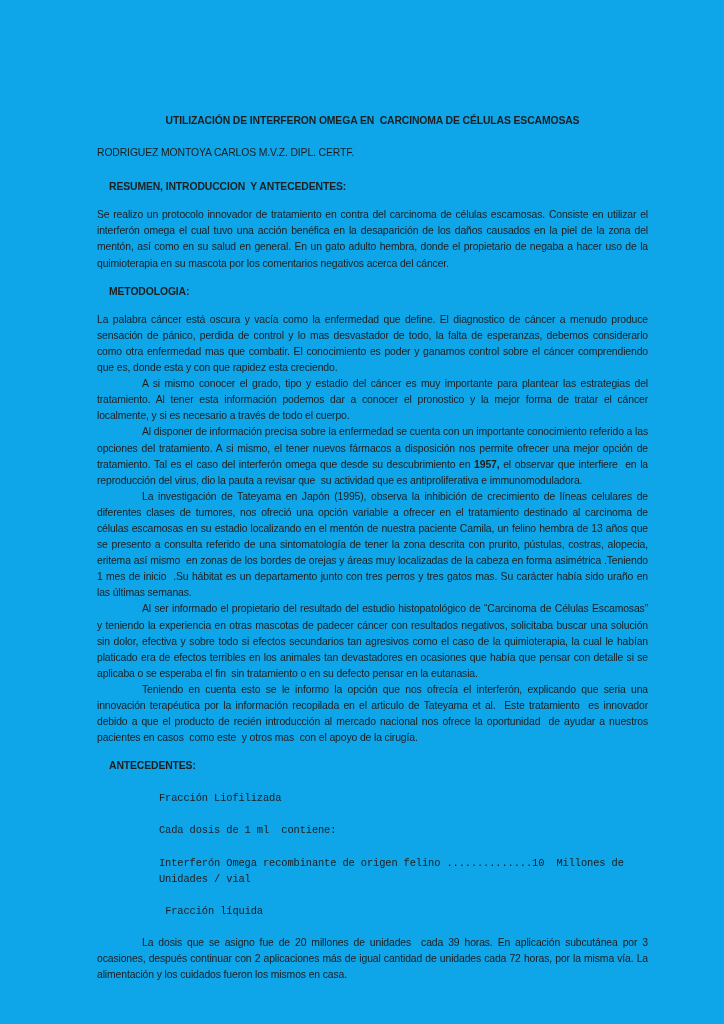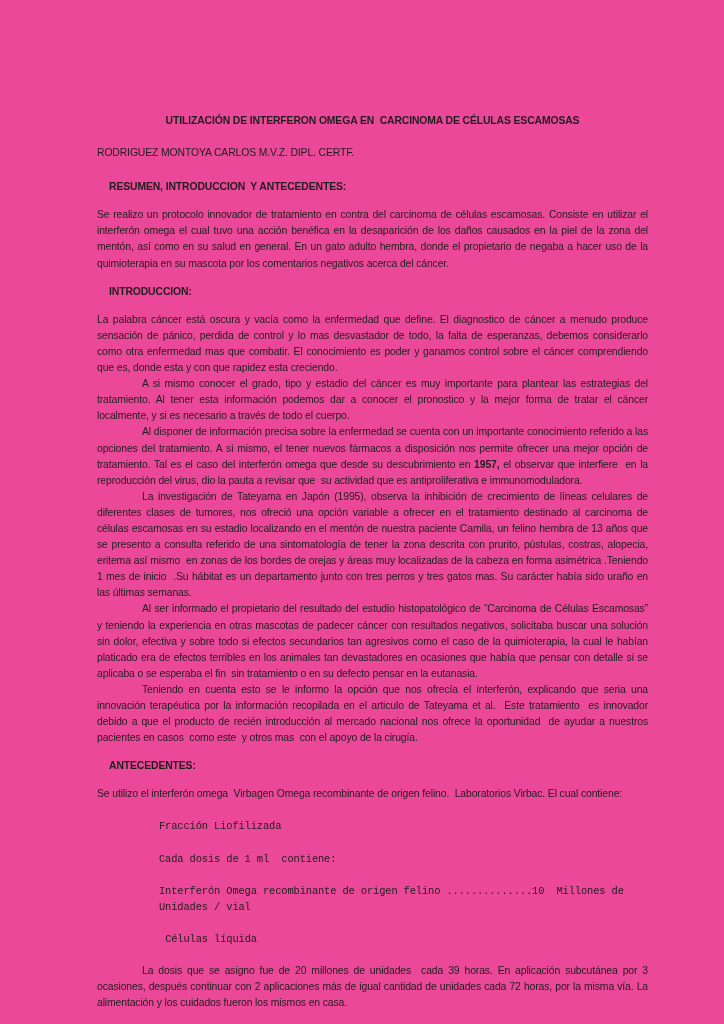--- a/index.html
+++ b/index.html
@@ -1,20 +1,20 @@
 <!DOCTYPE html>
 <html><head>
 <meta charset="utf-8">
 <style>
   html, body { margin: 0; padding: 0; background: #ffffff; }
   .page {
     position: relative;
     width: 724px;
     height: 1024px;
-    background: #ec4899;
+    background: #0ea5e9;
     overflow: hidden;
     font-family: "Liberation Sans", sans-serif;
     color: #1e1e1e;
   }
   .content {
     position: absolute;
     left: 97px;
     top: 113px;
     width: 551px;
     font-size: 10.4px;
@@ -56,34 +56,33 @@
 <div class="page">
   <div class="content">
 
     <div class="doc-title">UTILIZACIÓN DE INTERFERON OMEGA EN  CARCINOMA DE CÉLULAS ESCAMOSAS</div>
 
     <div class="author">RODRIGUEZ MONTOYA CARLOS M.V.Z. DIPL. CERTF.</div>
 
     <div class="heading">RESUMEN, INTRODUCCION  Y ANTECEDENTES:</div>
     <p class="body">Se realizo un protocolo innovador de tratamiento en contra del carcinoma de células escamosas. Consiste en utilizar el interferón omega el cual tuvo una acción benéfica en la desaparición de los daños causados en la piel de la zona del mentón, así como en su salud en general. En un gato adulto hembra, donde el propietario de negaba a hacer uso de la quimioterapia en su mascota por los comentarios negativos acerca del cáncer.</p>
 
-    <div class="heading">INTRODUCCION:</div>
+    <div class="heading">METODOLOGIA:</div>
     <p class="body">La palabra cáncer está oscura y vacía como la enfermedad que define. El diagnostico de cáncer a menudo produce sensación de pánico, perdida de control y lo mas desvastador de todo, la falta de esperanzas, debemos considerarlo como otra enfermedad mas que combatir. El conocimiento es poder y ganamos control sobre el cáncer comprendiendo que es, donde esta y con que rapidez esta creciendo.</p>
     <p class="body indent">A si mismo conocer el grado, tipo y estadio del cáncer es muy importante para plantear las estrategias del tratamiento. Al tener esta información podemos dar a conocer el pronostico y la mejor forma de tratar el cáncer localmente, y si es necesario a través de todo el cuerpo.</p>
 
     <p class="body indent"><span>Al disponer de información precisa sobre la enfermedad se cuenta con un importante conocimiento referido a las opciones del tratamiento. A si mismo, el tener nuevos fármacos a disposición nos permite ofrecer una mejor opción de tratamiento. Tal es el caso del interferón omega que desde su descubrimiento en </span><b>1957,</b><span> el observar que interfiere  en la reproducción del virus, dio la pauta a revisar que  su actividad que es antiproliferativa e immunomoduladora.</span></p>
 
     <p class="body indent">La investigación de Tateyama en Japón (1995), observa la inhibición de crecimiento de líneas celulares de diferentes clases de tumores, nos ofreció una opción variable a ofrecer en el tratamiento destinado al carcinoma de células escamosas en su estadio localizando en el mentón de nuestra paciente Camila, un felino hembra de 13 años que se presento a consulta referido de una sintomatología de tener la zona descrita con prurito, pústulas, costras, alopecia, eritema así mismo  en zonas de los bordes de orejas y áreas muy localizadas de la cabeza en forma asimétrica .Teniendo 1 mes de inicio  .Su hábitat es un departamento junto con tres perros y tres gatos mas. Su carácter había sido uraño en las últimas semanas.</p>
     <p class="body indent">Al ser informado el propietario del resultado del estudio histopatológico de “Carcinoma de Células Escamosas”  y teniendo la experiencia en otras mascotas de padecer cáncer con resultados negativos, solicitaba buscar una solución sin dolor, efectiva y sobre todo si efectos secundarios tan agresivos como el caso de la quimioterapia, la cual le habían platicado era de efectos terribles en los animales tan devastadores en ocasiones que había que pensar con detalle si se aplicaba o se esperaba el fin  sin tratamiento o en su defecto pensar en la eutanasia.</p>
     <p class="body indent">Teniendo en cuenta esto se le informo la opción que nos ofrecía el interferón, explicando que seria una innovación terapéutica por la información recopilada en el articulo de Tateyama et al.  Este tratamiento  es innovador debido a que el producto de recién introducción al mercado nacional nos ofrece la oportunidad  de ayudar a nuestros pacientes en casos  como este  y otros mas  con el apoyo de la cirugía.</p>
 
     <div class="heading">ANTECEDENTES:</div>
-    <p class="body">Se utilizo el interferón omega  Virbagen Omega recombinante de origen felino.  Laboratorios Virbac. El cual contiene:</p>
 
     <div class="item">Fracción Liofilizada</div>
     <div class="item">Cada dosis de 1 ml  contiene:</div>
     <div class="item">Interferón Omega recombinante de origen felino ..............10  Millones de Unidades / vial</div>
-    <div class="item"> Células líquida</div>
+    <div class="item"> Fracción líquida</div>
 
     <p class="body indent">La dosis que se asigno fue de 20 millones de unidades  cada 39 horas. En aplicación subcutánea por 3 ocasiones, después continuar con 2 aplicaciones más de igual cantidad de unidades cada 72 horas, por la misma vía. La alimentación y los cuidados fueron los mismos en casa.</p>
 
   </div>
 </div>
 
 </body></html>

